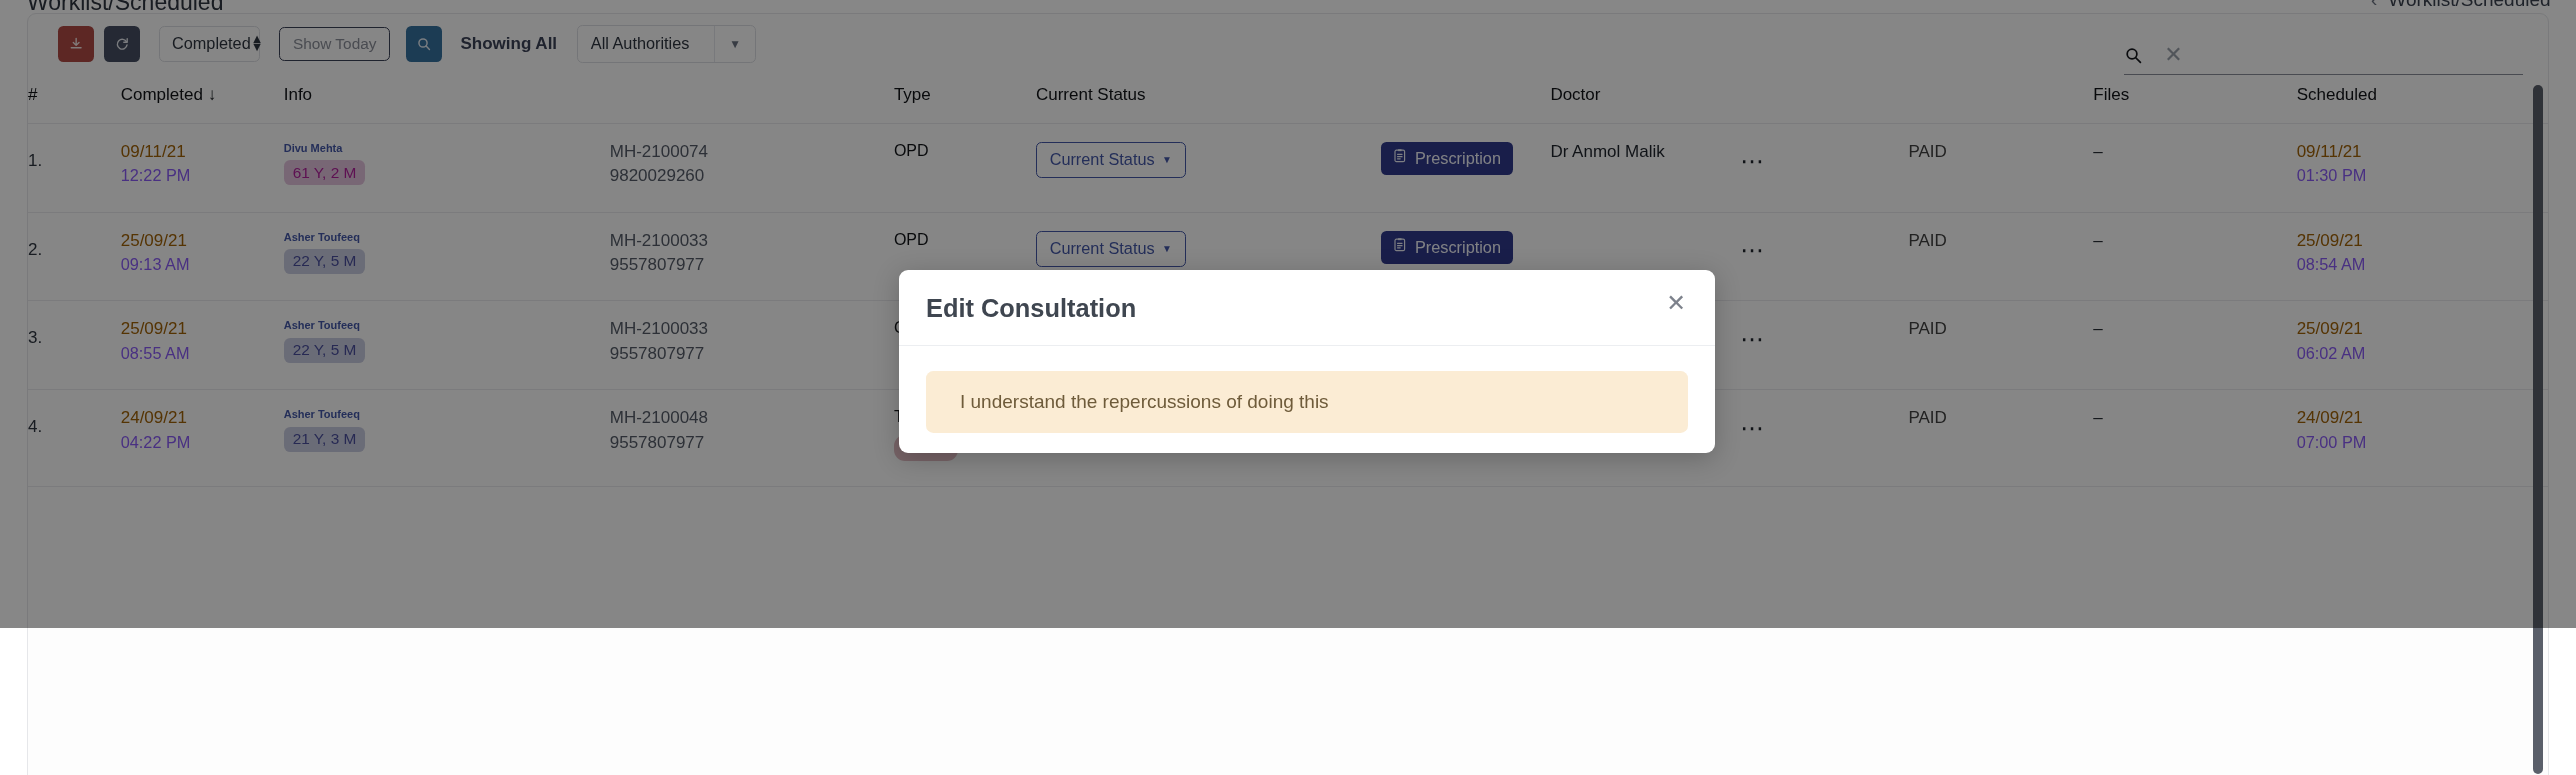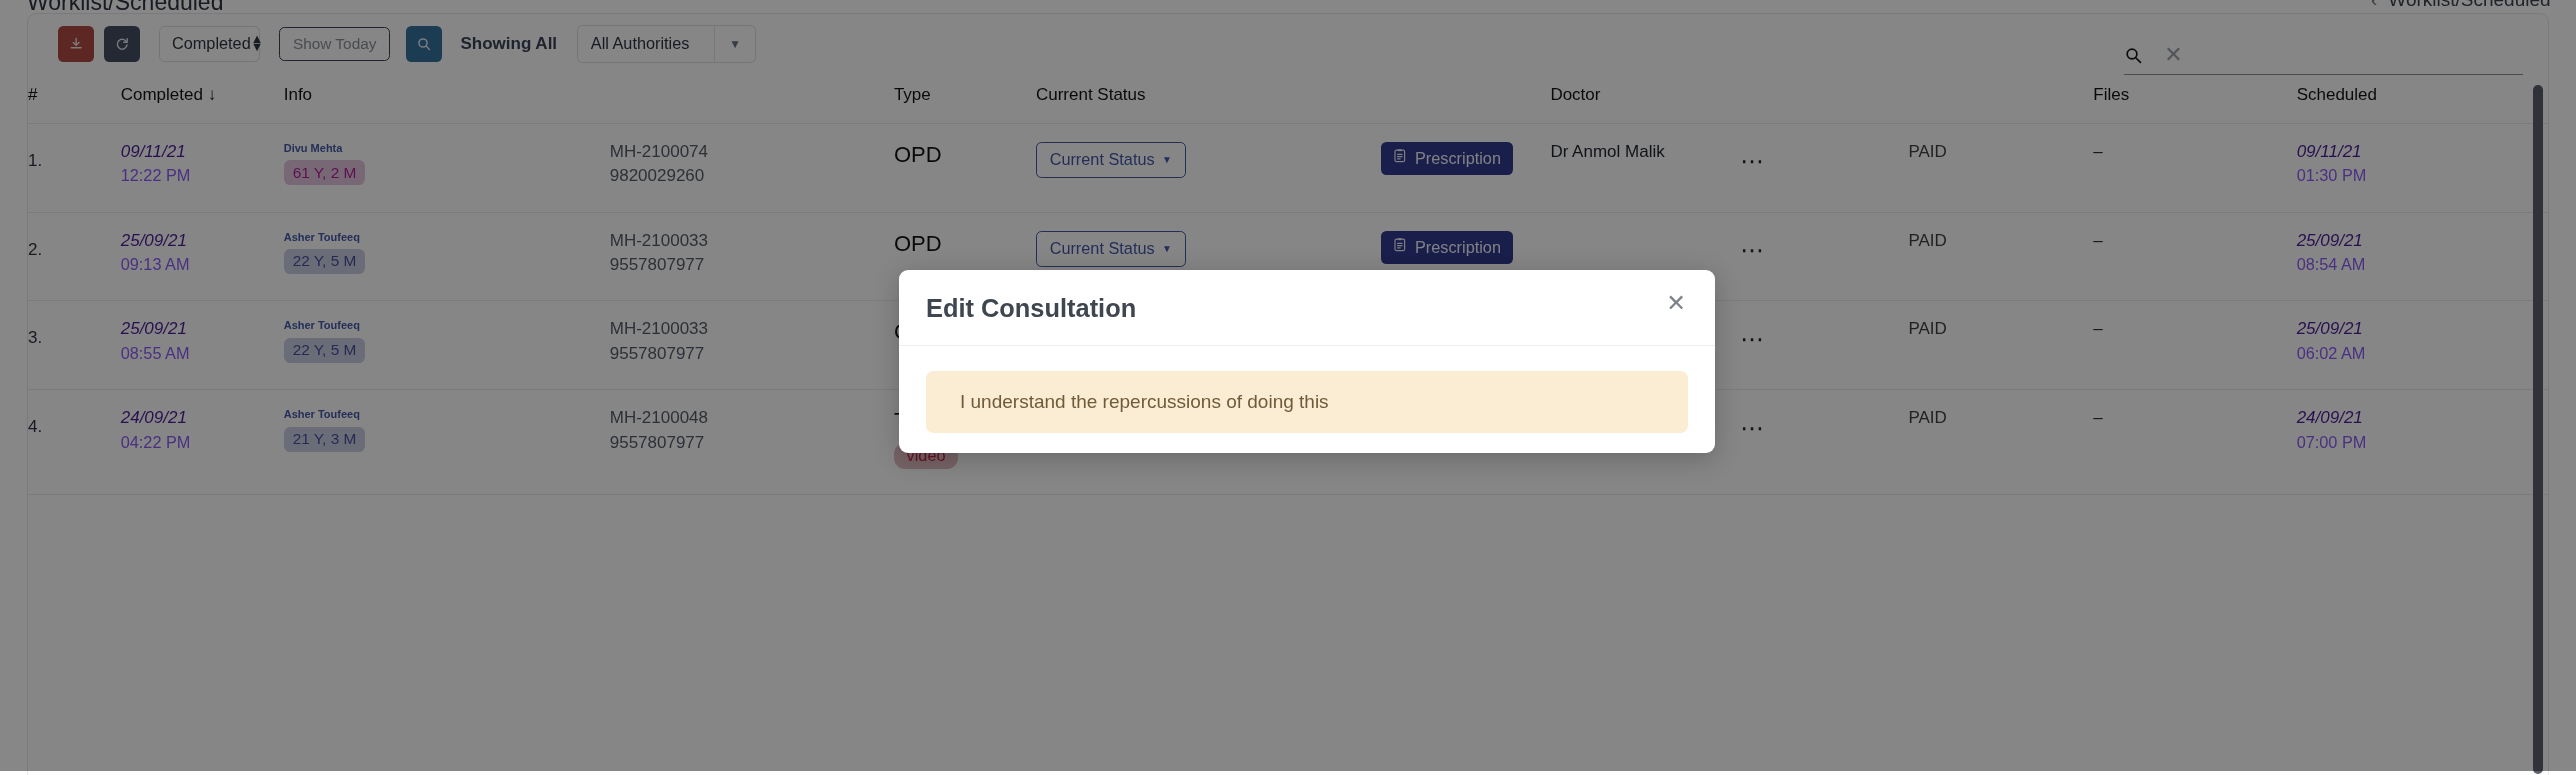--- a/index.html
+++ b/index.html
@@ -6,21 +6,21 @@
   html, body {
     margin: 0; padding: 0;
     width: 2576px; height: 775px;
     overflow: hidden;
     font-family: "Liberation Sans", sans-serif;
     background: #ffffff;
   }
   #app {
     position: relative;
     width: 2576px;
-    height: 771px;
+    height: 628px;
     background: #f7f7f9;
     border-radius: 9px;
   }
 
   
   #page {
     position: absolute;
     inset: 0;
     background: #ffffff;
   }
@@ -199,21 +199,21 @@
   .c-stat  { width: 231px; }
   .c-presc { width: 113px; }
   .c-doc   { width: 127px; }
   .c-dots  { width: 91px; }
   .c-pay   { width: 145px; }
   .c-files { width: 136px; }
   .c-sched { width: 168px; }
 
   .idx { font-size: 17px; color: #2f3640; padding-top: 9px; }
 
-  .dt-date { font-size: 17px; color: #4c1d95; white-space: nowrap; font-style: italic; }
+  .dt-date { font-size: 17px; color: #a16207; white-space: nowrap; }
   .dt-time { font-size: 16.3px; color: #8b5cf6; margin-top: 4.5px; white-space: nowrap; }
 
   .pname {
     font-size: 11px; font-weight: bold; color: #4458a8;
     white-space: nowrap;
   }
   .age-pill {
     display: inline-block;
     margin-top: 6.3px;
     padding: 3.6px 9px;
@@ -221,21 +221,21 @@
     font-size: 15.4px;
     background: #c9cce0;
     color: #4a4f9e;
     white-space: nowrap;
   }
   .age-pill.magenta { background: #e3c3dd; color: #b1219c; }
 
   .uid-l1 { font-size: 17px; color: #555c68; white-space: nowrap; }
   .uid-l2 { font-size: 17px; color: #555c68; margin-top: 4.5px; white-space: nowrap; }
 
-  .type-main { font-size: 22px; color: #111418; }
+  .type-main { font-size: 16px; color: #111418; }
   .video-pill {
     display: inline-block;
     margin-top: 8.2px;
     padding: 3.6px 12.7px;
     border-radius: 11px;
     background: #e0bcc2;
     color: #c02443;
     font-size: 16.3px;
   }
 

